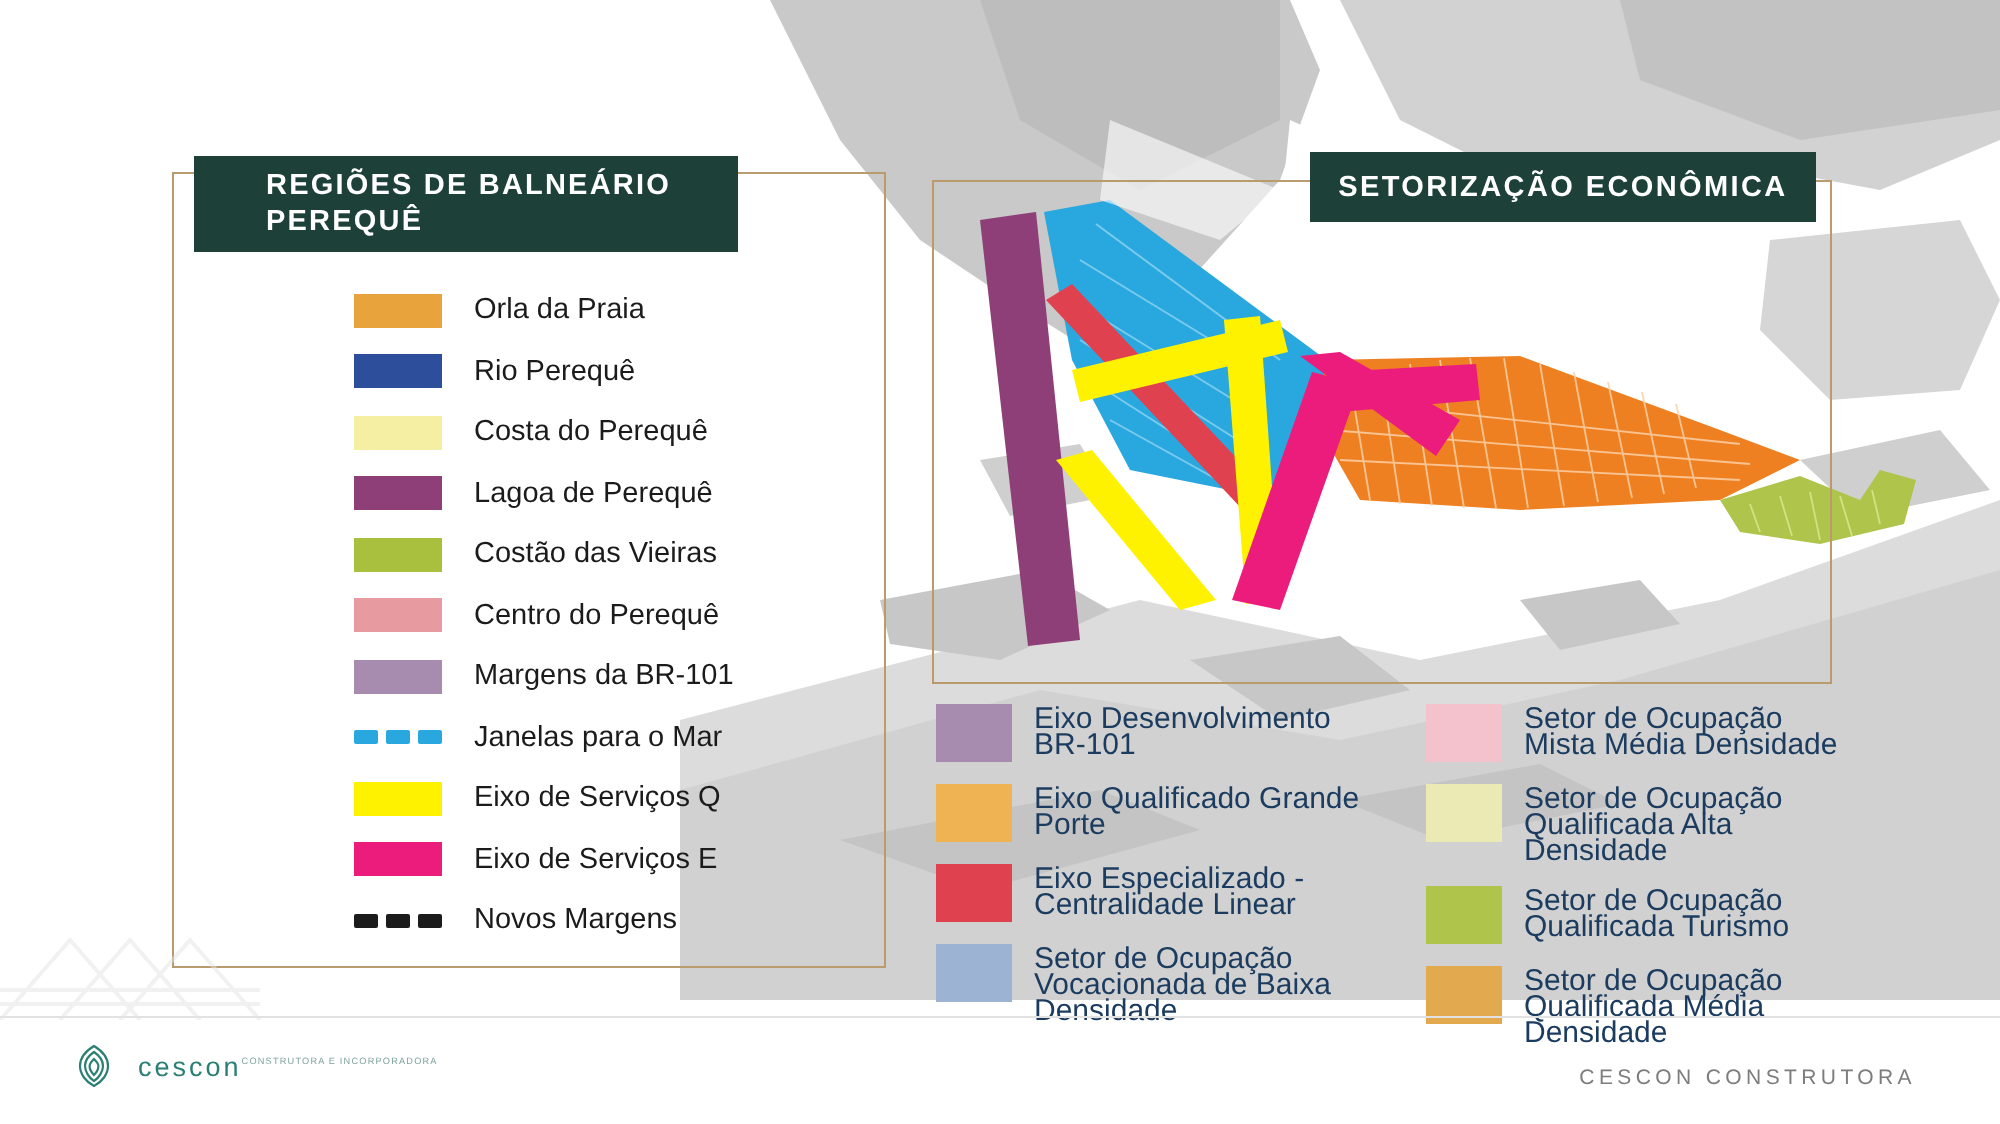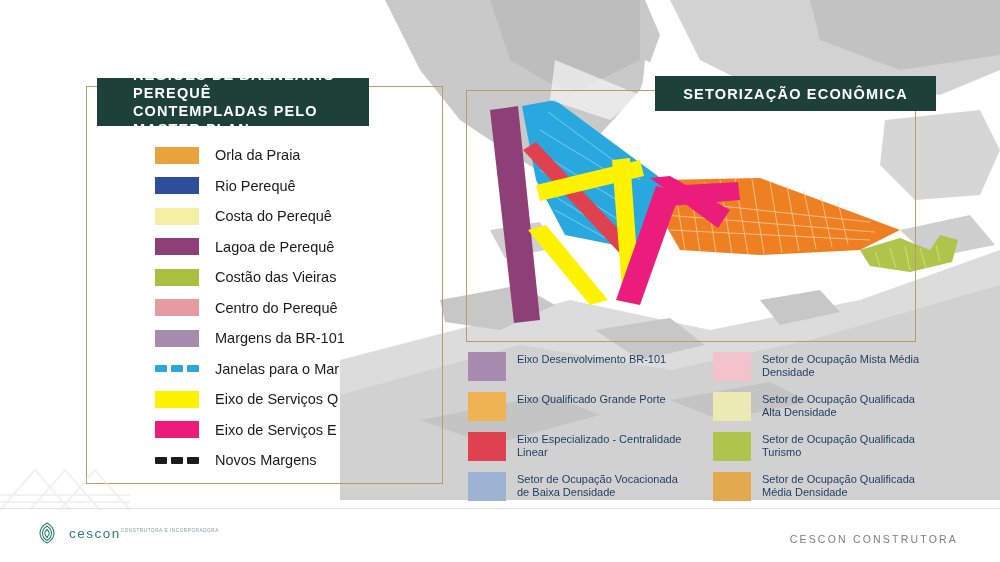--- a/index.html
+++ b/index.html
@@ -48,21 +48,21 @@
   }
   .title-left .ttext {
     font-size: 14.5px;
     font-weight: bold;
     letter-spacing: 1.1px;
     line-height: 18px;
   }
   .title-right {
     left: 655px;
     top: 76px;
-    width: 281px;
+    width: 253px;
     height: 35px;
     justify-content: center;
   }
   .title-right .ttext {
     font-size: 14.5px;
     font-weight: bold;
     letter-spacing: 1.2px;
   }
 
   
@@ -79,20 +79,21 @@
   .left-legend {
     position: absolute;
     left: 155px;
     top: 140px;
     width: 290px;
   }
   .lrow {
     display: flex;
     align-items: center;
     height: 30.5px;
+    margin-left: 22px;
   }
   .lswatch {
     width: 44px;
     height: 17px;
     flex: 0 0 44px;
     margin-right: 16px;
   }
   .lswatch.dashed {
     height: 8px;
     background: transparent;
@@ -139,21 +140,21 @@
     align-items: flex-start;
     margin-bottom: 11px;
   }
   .bswatch {
     width: 38px;
     height: 29px;
     flex: 0 0 38px;
     margin-right: 11px;
   }
   .blabel {
-    font-size: 11px;
+    font-size: 15px;
     color: #1b3b5f;
     line-height: 13px;
     padding-top: 1px;
   }
 
   
   .footer-line {
     position: absolute;
     left: 0;
     top: 508px;
@@ -294,21 +295,20 @@
       <path d="M215,60 L300,95 L270,120 L210,100 Z" fill="#ffffff" opacity="0.6"></path>
       <path d="M360,95 L430,110 L400,150 L350,135 Z" fill="#ffffff" opacity="0.55"></path>
     </g>
   </svg>
 
   <div class="left-panel"></div>
 
   <div class="title-box title-left">
     <div>
       <div class="ttext">REGIÕES DE BALNEÁRIO PEREQUÊ</div>
-      <div class="ttext">CONTEMPLADAS PELO MASTER PLAN</div>
     </div>
   </div>
 
   <div class="left-legend">
     <div class="lrow">
       <span class="lswatch" style="background:#e8a33d"></span>
       <span class="llabel">Orla da Praia</span>
     </div>
     <div class="lrow">
       <span class="lswatch" style="background:#2d4e9a"></span>

